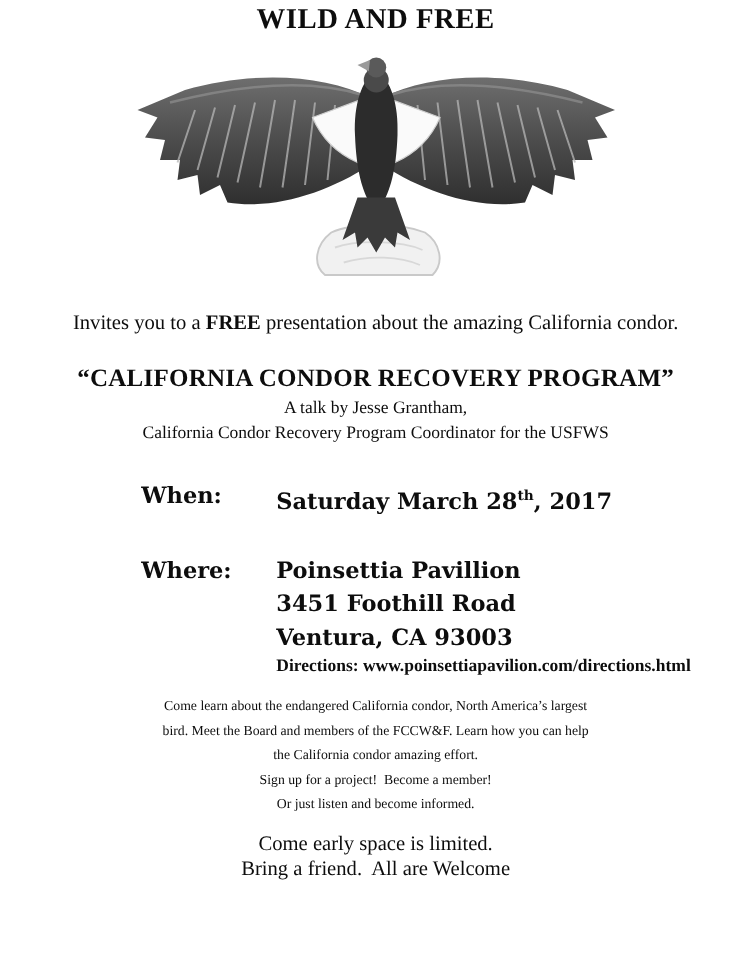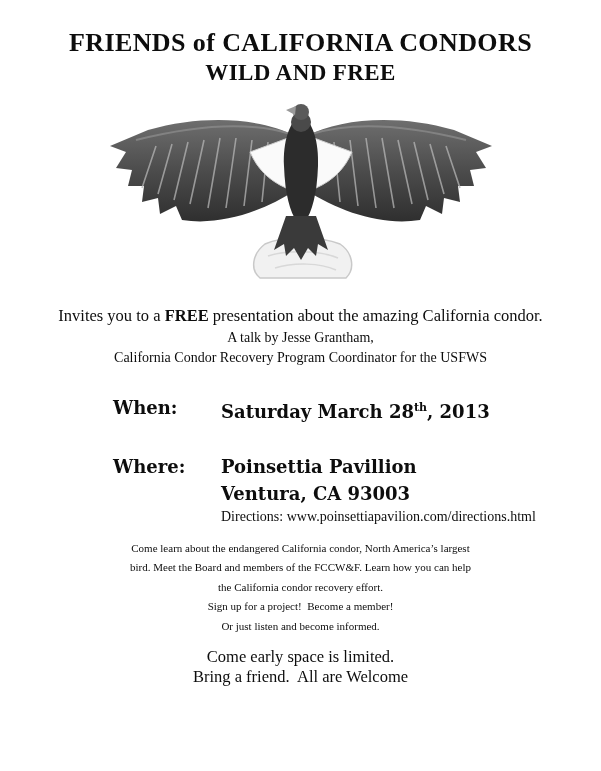--- a/index.html
+++ b/index.html
@@ -65,42 +65,41 @@
     display: flex;
     margin-left: 113px;
     margin-top: 28px;
   }
   .schedule-block.where { }
   .schedule-label { width: 108px; flex: none; line-height: 27px; }
   .schedule-content { line-height: 27px; }
   .schedule-content sup { font-size: 11px; }
   .directions {
     font-family: "Liberation Serif", serif;
-    font-weight: normal;
+    font-weight: bold;
     font-size: 14px;
     line-height: 19px;
   }
 
   .body-text {
     margin-top: 13px;
     font-size: 11px;
     line-height: 19.5px;
   }
   .footer-text {
     margin-top: 11px;
     font-size: 16.5px;
     line-height: 20px;
   }
 </style>
 </head>
 <body>
 
 <div class="flyer">
 
-  <div class="title">FRIENDS of CALIFORNIA CONDORS</div>
   <div class="subtitle">WILD AND FREE</div>
 
   <svg class="condor" width="402" height="192" viewBox="0 0 402 192" aria-hidden="true">
     <defs>
       <linearGradient id="wingL" x1="0" y1="0" x2="0" y2="1">
         <stop offset="0" stop-color="#6e6e6e"></stop>
         <stop offset="0.5" stop-color="#4c4c4c"></stop>
         <stop offset="1" stop-color="#2f2f2f"></stop>
       </linearGradient>
     </defs>
@@ -128,44 +127,46 @@
     <path d="M186,120 L174,154 L184,148 L186,160 L194,152 L201,164 L208,152 L216,160 L218,148 L228,154 L216,120 Z" fill="#3a3a3a"></path>
 
     <circle cx="201" cy="26" r="10" fill="#4a4a4a"></circle>
 
     <circle cx="201" cy="16" r="8" fill="#5a5a5a"></circle>
     <path d="M196,10 L186,14 L195,19 Z" fill="#9a9a9a"></path>
   </svg>
 
   <div class="invite"><span>Invites you to a </span><b>FREE</b><span> presentation about the amazing California condor.</span></div>
 
+  <div class="program-heading">“CALIFORNIA CONDOR RECOVERY PROGRAM”</div>
   <div class="program-sub">A talk by Jesse Grantham,</div>
   <div class="program-sub">California Condor Recovery Program Coordinator for the USFWS</div>
 
   <div class="schedule">
     <div class="schedule-block when">
       <div class="schedule-label">When:</div>
       <div class="schedule-content">
-        <div><span>Saturday March 28</span><sup>th</sup><span>, 2013</span></div>
+        <div><span>Saturday March 28</span><sup>th</sup><span>, 2017</span></div>
       </div>
     </div>
     <div class="schedule-block where">
       <div class="schedule-label">Where:</div>
       <div class="schedule-content">
         <div>Poinsettia Pavillion</div>
+        <div>3451 Foothill Road</div>
         <div>Ventura, CA 93003</div>
         <div class="directions">Directions: www.poinsettiapavilion.com/directions.html</div>
       </div>
     </div>
   </div>
 
   <div class="body-text">
     <div class="line">Come learn about the endangered California condor, North America’s largest</div>
     <div class="line">bird. Meet the Board and members of the FCCW&amp;F. Learn how you can help</div>
-    <div class="line">the California condor recovery effort.</div>
+    <div class="line">the California condor amazing effort.</div>
     <div class="line">Sign up for a project!  Become a member!</div>
     <div class="line">Or just listen and become informed.</div>
   </div>
 
   <div class="footer-text">
     <div class="line">Come early space is limited.</div>
     <div class="line">Bring a friend.  All are Welcome</div>
   </div>
 
 </div>

